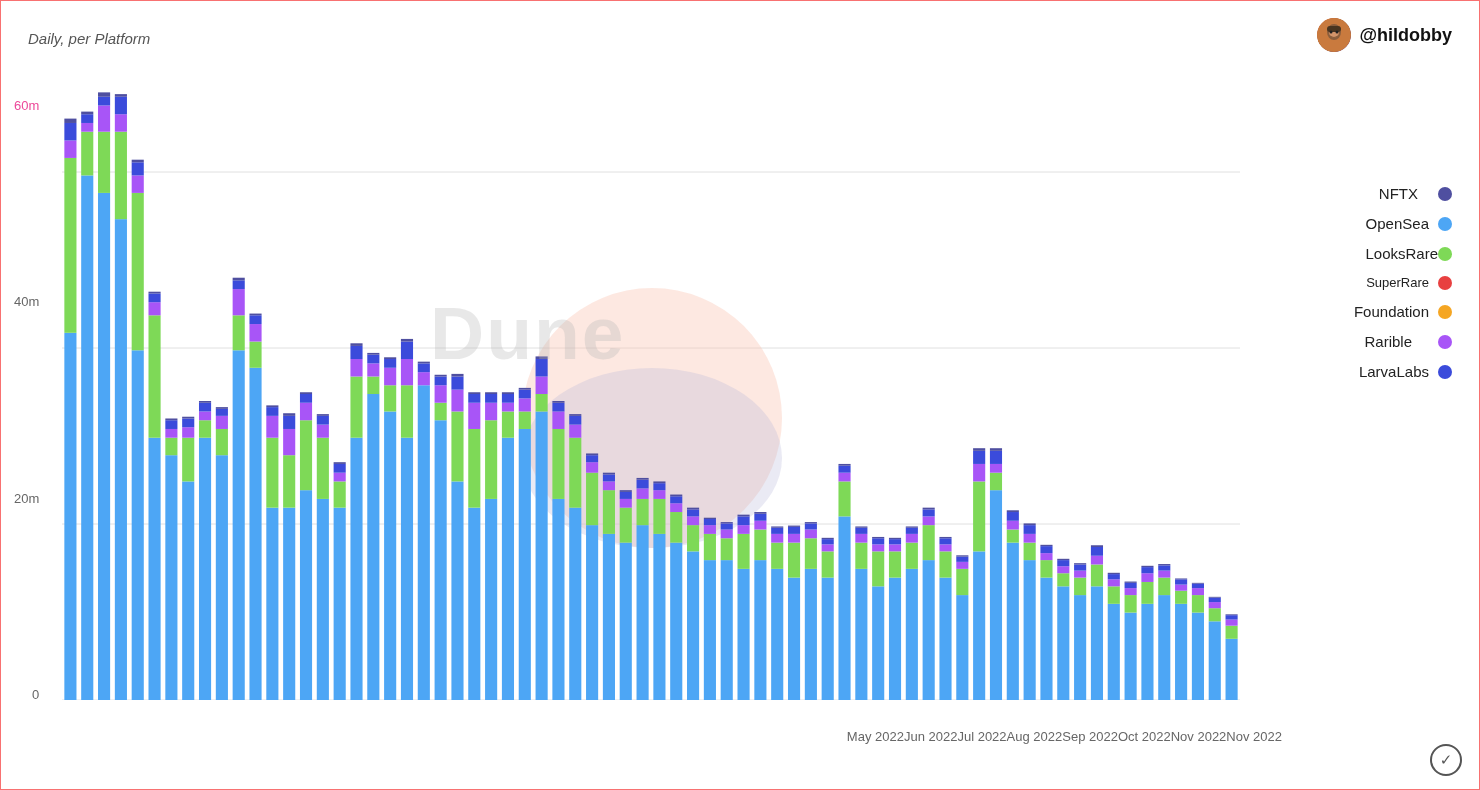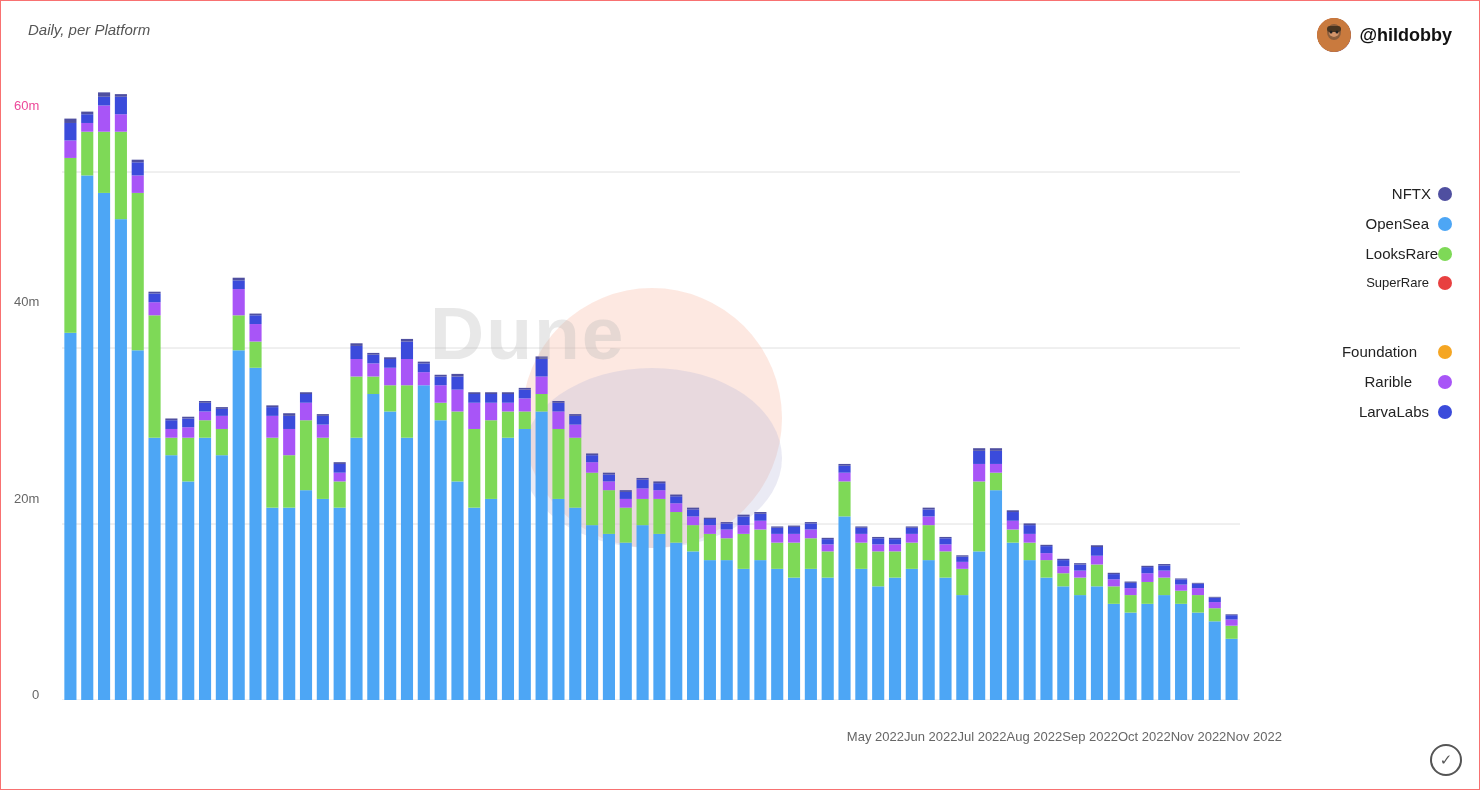--- a/index.html
+++ b/index.html
@@ -9,56 +9,56 @@
       background: #fff;
       font-family: -apple-system, BlinkMacSystemFont, 'Segoe UI', sans-serif;
       overflow: hidden;
       border: 1.5px solid #f87171;
     }
   </style>
 </head>
 <body>
 
 <div style="position:absolute;top:18px;left:28px;">
-  <div style="font-size:15px;font-style:italic;color:#555;margin-top:3px;font-family:-apple-system,BlinkMacSystemFont,'Segoe UI',sans-serif;">Daily, per Platform</div>
+  <div style="font-size:15px;font-style:italic;color:#555;margin-top:12px;font-family:-apple-system,BlinkMacSystemFont,'Segoe UI',sans-serif;">Daily, per Platform</div>
 </div>
 
 <div style="position:absolute;top:18px;right:28px;display:flex;align-items:center;gap:8px;padding-left:22px;">
   <div style="width:34px;height:34px;border-radius:50%;overflow:hidden;background:linear-gradient(135deg,#e87040,#8b4513,#6b3a8a);display:flex;align-items:center;justify-content:center;">
     <svg width="34" height="34" viewBox="0 0 34 34">
       <circle cx="17" cy="17" r="17" fill="#c97a3e"></circle>
       <ellipse cx="17" cy="14" rx="7" ry="8" fill="#8B5E3C"></ellipse>
       <ellipse cx="17" cy="14" rx="5" ry="6" fill="#D4956A"></ellipse>
       <rect x="10" y="8" width="14" height="6" rx="3" fill="#4a3520"></rect>
       <circle cx="14" cy="14" r="1.5" fill="#222"></circle>
       <circle cx="20" cy="14" r="1.5" fill="#222"></circle>
       <path d="M13 18 Q17 21 21 18" stroke="#8B5E3C" stroke-width="1.2" fill="none"></path>
     </svg>
   </div>
   <span style="font-size:18px;font-weight:600;color:#111;font-family:-apple-system,BlinkMacSystemFont,'Segoe UI',sans-serif;">@hildobby</span>
 </div>
 
 <div style="position:absolute;right:28px;top:185px;display:flex;flex-direction:column;gap:13px;">
-  <div style="display:flex;align-items:center;justify-content:flex-end;gap:7px;font-size:15px;color:#222;font-family:-apple-system,BlinkMacSystemFont,'Segoe UI',sans-serif;">
+  <div style="display:flex;align-items:center;justify-content:flex-end;gap:20px;font-size:15px;color:#222;font-family:-apple-system,BlinkMacSystemFont,'Segoe UI',sans-serif;">
     <span>NFTX</span>
     <span style="width:14px;height:14px;border-radius:50%;background:#4f4fa0;flex-shrink:0;"></span>
   </div>
   <div style="display:flex;align-items:center;justify-content:flex-end;gap:9px;font-size:15px;color:#222;font-family:-apple-system,BlinkMacSystemFont,'Segoe UI',sans-serif;">
     <span>OpenSea</span>
     <span style="width:14px;height:14px;border-radius:50%;background:#4da6f5;flex-shrink:0;"></span>
   </div>
   <div style="display:flex;align-items:center;justify-content:flex-end;font-size:15px;color:#222;font-family:-apple-system,BlinkMacSystemFont,'Segoe UI',sans-serif;">
     <span>LooksRare</span>
     <span style="width:14px;height:14px;border-radius:50%;background:#7ed957;flex-shrink:0;"></span>
   </div>
   <div style="display:flex;align-items:center;justify-content:flex-end;gap:9px;font-size:13px;color:#222;font-family:-apple-system,BlinkMacSystemFont,'Segoe UI',sans-serif;">
     <span>SuperRare</span>
     <span style="width:14px;height:14px;border-radius:50%;background:#e84040;flex-shrink:0;"></span>
   </div>
-  <div style="display:flex;align-items:center;justify-content:flex-end;gap:21px;font-size:15px;color:#222;font-family:-apple-system,BlinkMacSystemFont,'Segoe UI',sans-serif;margin-top:40px;">
+  <div style="display:flex;align-items:center;justify-content:flex-end;gap:9px;font-size:15px;color:#222;font-family:-apple-system,BlinkMacSystemFont,'Segoe UI',sans-serif;">
     <span>Foundation</span>
     <span style="width:14px;height:14px;border-radius:50%;background:#f5a623;flex-shrink:0;"></span>
   </div>
   <div style="display:flex;align-items:center;justify-content:flex-end;gap:26px;font-size:15px;color:#222;font-family:-apple-system,BlinkMacSystemFont,'Segoe UI',sans-serif;">
     <span>Rarible</span>
     <span style="width:14px;height:14px;border-radius:50%;background:#a855f7;flex-shrink:0;"></span>
   </div>
   <div style="display:flex;align-items:center;justify-content:flex-end;gap:9px;font-size:15px;color:#222;font-family:-apple-system,BlinkMacSystemFont,'Segoe UI',sans-serif;">
     <span>LarvaLabs</span>
     <span style="width:14px;height:14px;border-radius:50%;background:#3b4bdb;flex-shrink:0;"></span>

